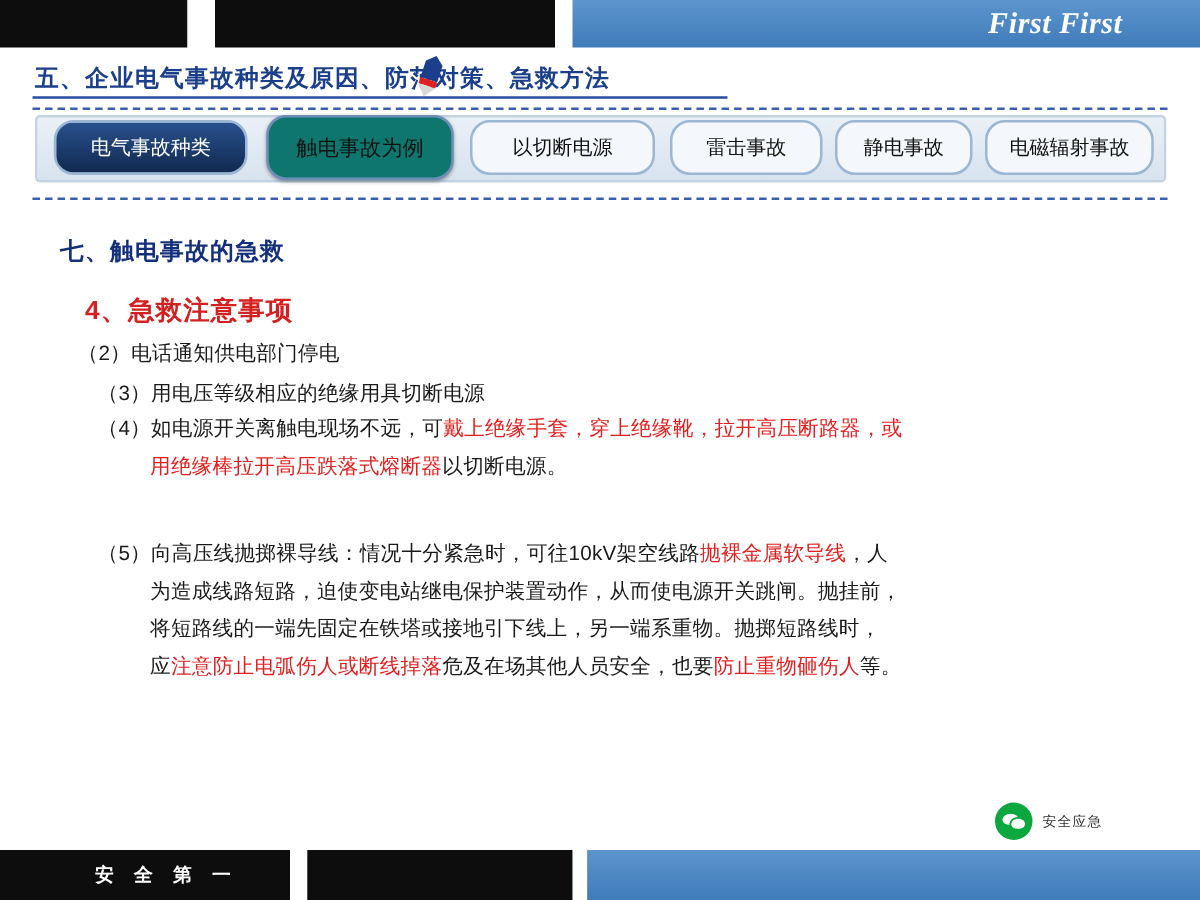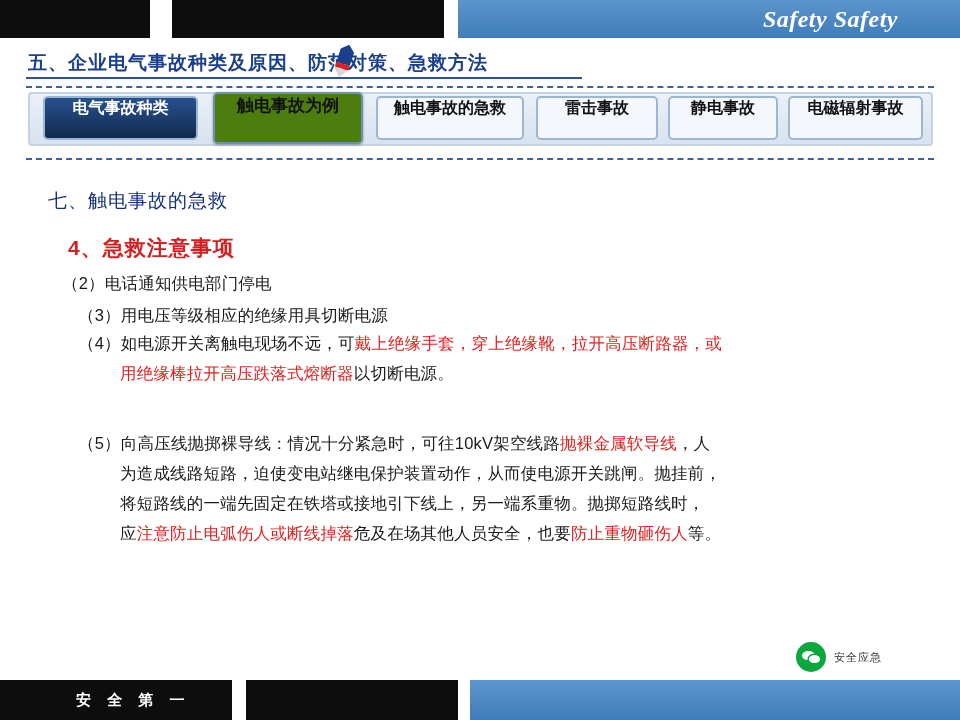--- a/index.html
+++ b/index.html
@@ -81,40 +81,40 @@
     left: 28px;
     width: 905px;
     height: 54px;
   }
   .tab {
     position: absolute;
     top: 4px;
     height: 44px;
     box-sizing: border-box;
     border: 2px solid #9bb7d4;
-    border-radius: 5px;
+    border-radius: 16px;
     background: #f4f7fb;
     color: #111111;
     font-size: 16px;
-    font-weight: bold;
+    font-weight: normal;
     display: flex;
-    align-items: flex-start;
+    align-items: center;
     justify-content: center;
     font-family: "Liberation Sans", sans-serif;
   }
   .tab.active {
     background: #1b3a6b;
     background: linear-gradient(to bottom, #27518e 0%, #12294f 100%);
     color: #ffffff;
     border: 2px solid #9bb7d4;
   }
   .tab.current {
     top: 0;
     height: 52px;
-    background: #4d7c0f;
+    background: #0f766e;
     border: 2px solid #6d8fb5;
     box-shadow: 0 1px 3px rgba(0,0,0,0.35);
     font-size: 17px;
   }
   .tab-outer-frame {
     position: absolute;
     top: 0px;
     left: 28px;
     width: 905px;
     height: 54px;
@@ -132,21 +132,21 @@
   }
   .dash-top { top: 86px; }
   .dash-bottom { top: 158px; }
 
   
   .heading-7 {
     position: absolute;
     top: 188px;
     left: 48px;
     font-size: 19px;
-    font-weight: normal;
+    font-weight: bold;
     color: #15307a;
     letter-spacing: 1px;
     text-align: right;
   }
   .heading-4 {
     position: absolute;
     top: 234px;
     left: 68px;
     font-size: 21px;
     font-weight: bold;
@@ -234,42 +234,42 @@
 </style>
 </head>
 <body>
 
 <div class="top-bar">
   <div class="tb-seg tb-black1"></div>
   <div class="tb-seg tb-white1"></div>
   <div class="tb-seg tb-black2"></div>
   <div class="tb-seg tb-white2"></div>
   <div class="tb-seg tb-blue"></div>
-  <div class="tb-title">Safety Safety</div>
+  <div class="tb-title">First First</div>
 </div>
 
 <div class="section-title">五、企业电气事故种类及原因、防范对策、急救方法</div>
 <div class="title-underline"></div>
 <svg class="pen-icon" viewBox="0 0 22 34">
   <polygon points="11,0 18,6 18,20 4,20 4,6" fill="#1b3f8b"></polygon>
   <rect x="4" y="20" width="14" height="5" fill="#e02020"></rect>
   <polygon points="4,25 18,25 11,34" fill="#d8d8d8"></polygon>
 </svg>
 
 <div class="dashes dash-top"></div>
 <div class="tab-row">
   <div class="tab-outer-frame" style="left:0;"></div>
   <div class="tab active" style="left:15px; width:155px;">
     <span>电气事故种类</span>
   </div>
   <div class="tab current" style="left:185px; width:150px;">
     <span>触电事故为例</span>
   </div>
   <div class="tab" style="left:348px; width:148px;">
-    <span>触电事故的急救</span>
+    <span>以切断电源</span>
   </div>
   <div class="tab" style="left:508px; width:122px;">
     <span>雷击事故</span>
   </div>
   <div class="tab" style="left:640px; width:110px;">
     <span>静电事故</span>
   </div>
   <div class="tab" style="left:760px; width:135px;">
     <span>电磁辐射事故</span>
   </div>

